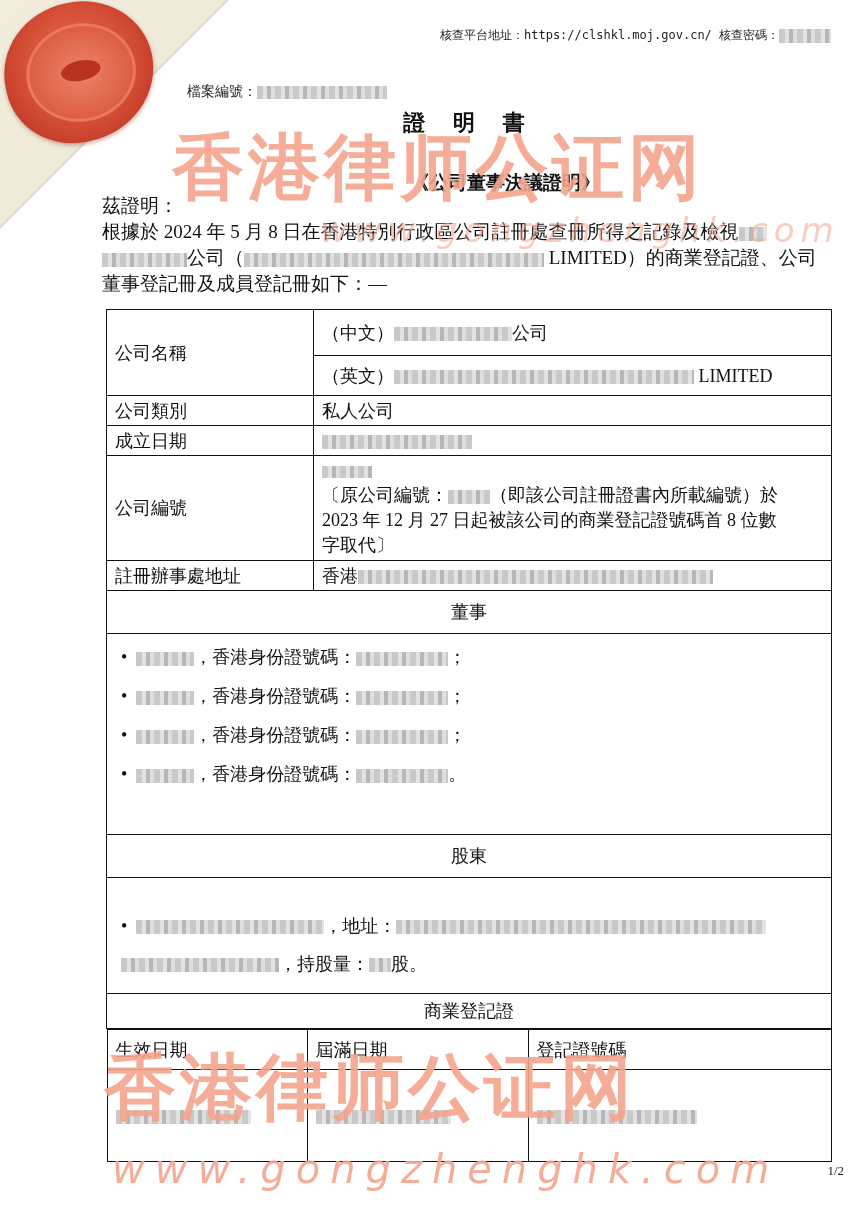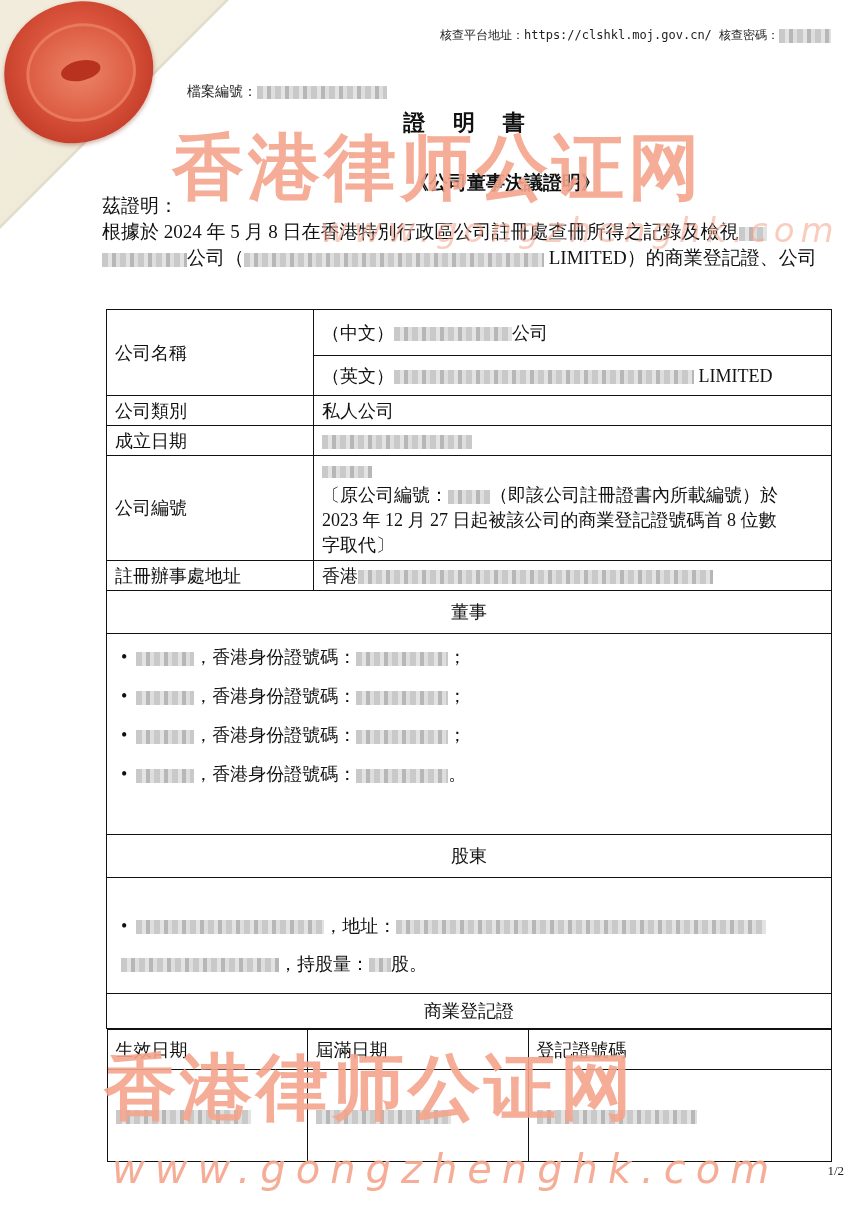--- a/index.html
+++ b/index.html
@@ -104,20 +104,21 @@
   <span>檔案編號：</span><span class="blur" style="width:130px;height:13px;"></span>
 </div>
 
 <div class="doc-title">證 明 書</div>
 <div class="doc-subtitle">《公司董事決議證明》</div>
 
 <div class="intro">
   <p>茲證明：</p>
   <p><span>根據於 2024 年 5 月 8 日在香港特別行政區公司註冊處查冊所得之記錄及檢視</span><span class="blur" style="width:28px;"></span></p>
   <p><span class="blur" style="width:85px;"></span><span>公司（</span><span class="blur" style="width:300px;"></span> <span>LIMITED）的商業登記證、公司</span></p>
+  <p>董事登記冊及成員登記冊如下：—</p>
 </div>
 
 <table class="main">
   <tbody>
       <tr style="height:46px;">
     <td class="label-col" rowspan="2">公司名稱</td>
     <td><span>（中文）</span><span class="blur" style="width:118px;"></span><span>公司</span></td>
   </tr>
   <tr style="height:40px;padding-left:32px;">
     <td><span>（英文）</span><span class="blur" style="width:300px;"></span> <span>LIMITED</span></td>

